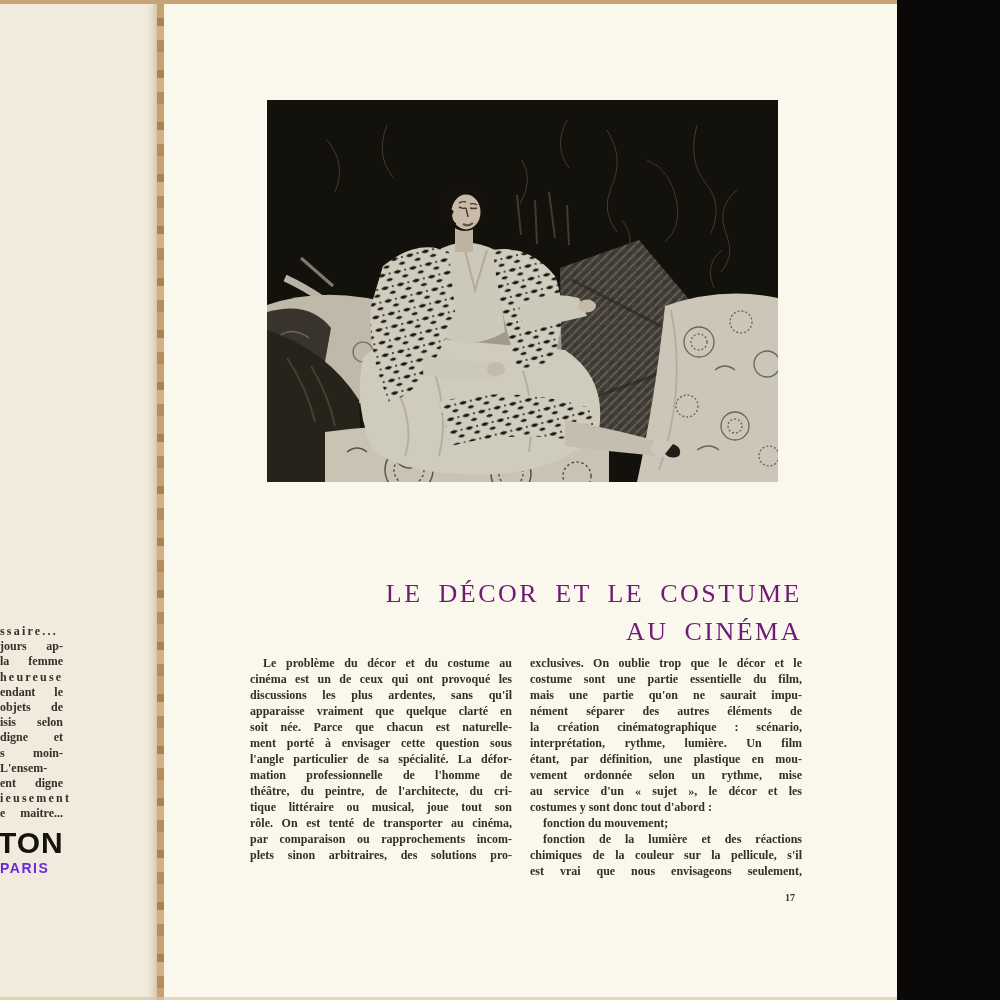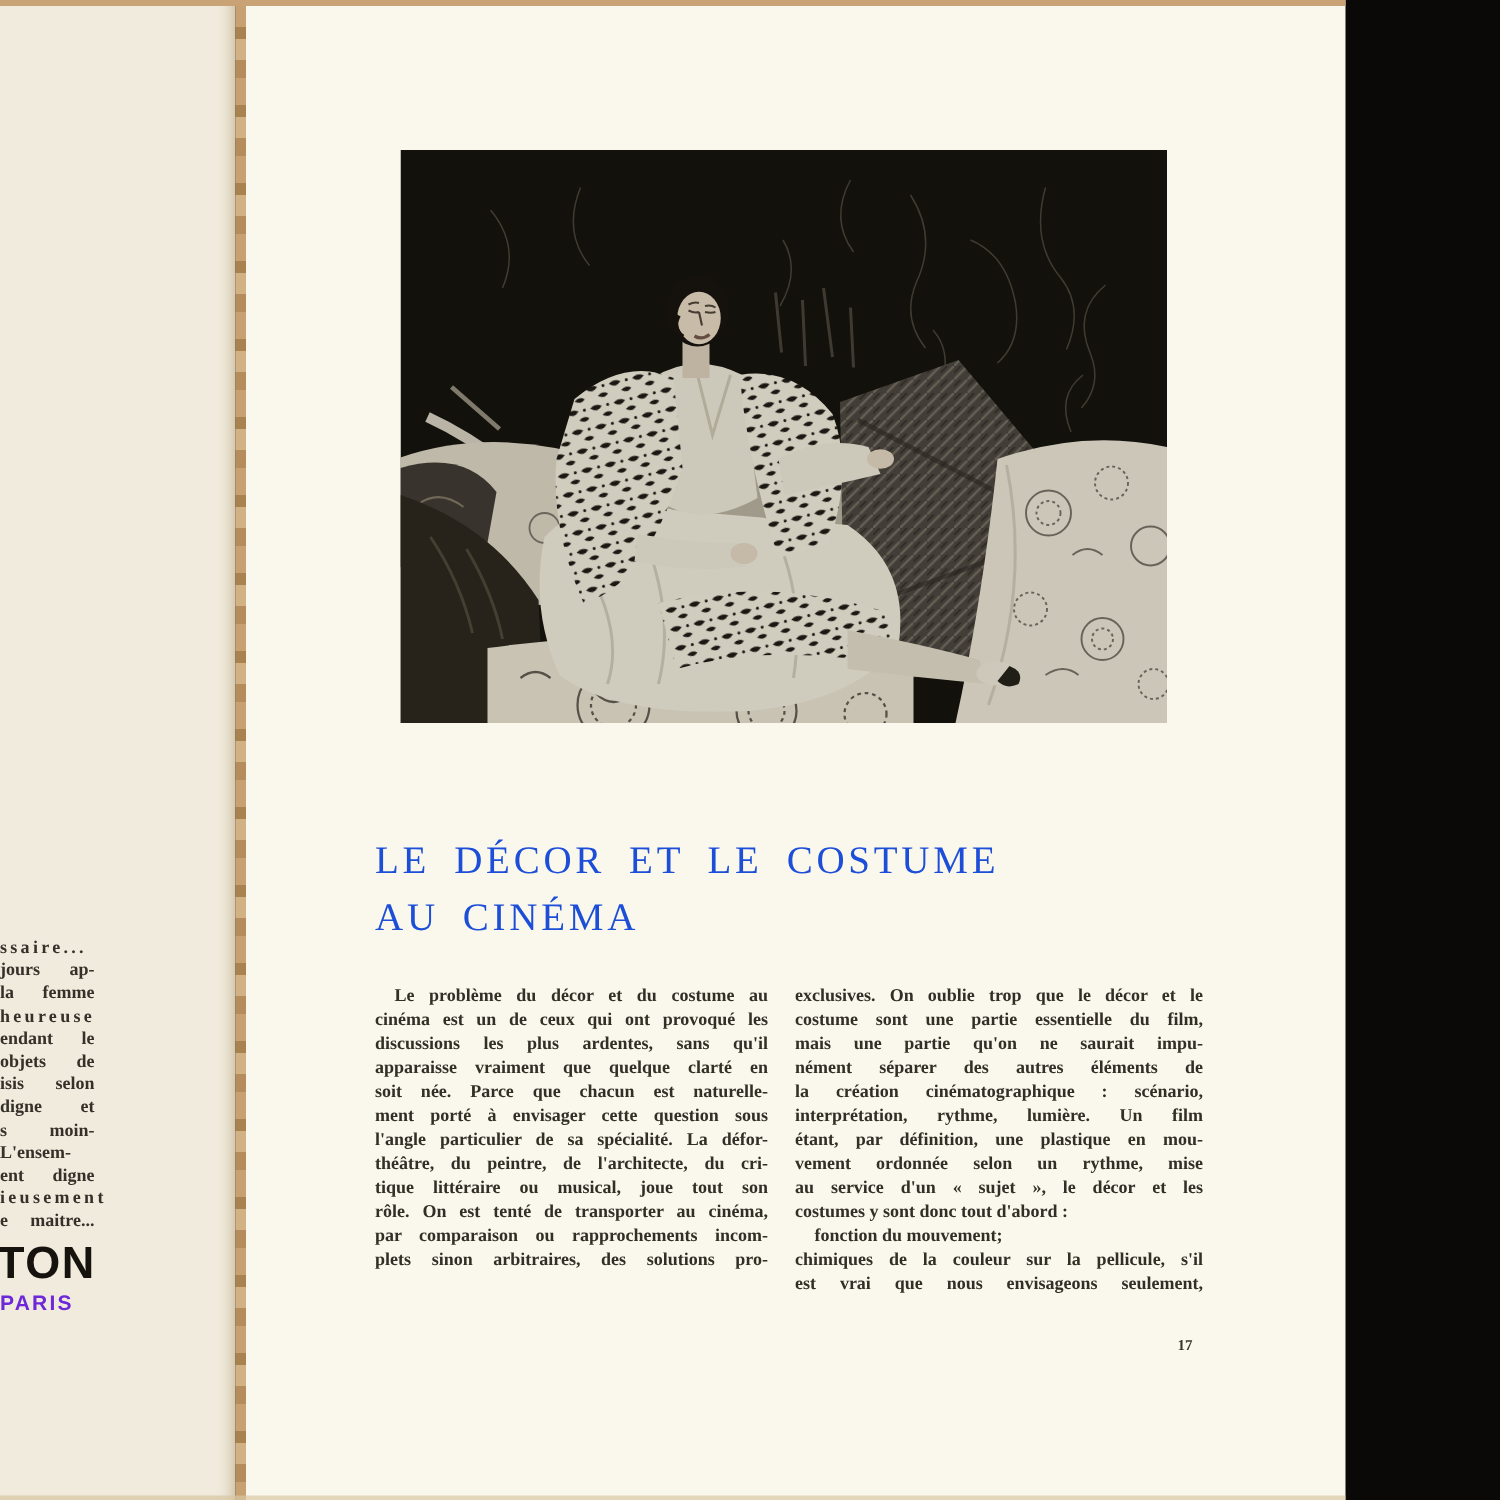--- a/index.html
+++ b/index.html
@@ -57,23 +57,23 @@
     position:absolute;left:103px;top:100px;width:511px;height:382px;
     display:block;
   }
   .caption{
     position:absolute;left:96px;top:487px;width:525px;
     text-align:center;font-weight:700;font-size:10.5px;line-height:16px;
     color:#35302a;
   }
   .caption i{font-style:italic;}
   .article-title{
-    position:absolute;left:86px;top:555px;width:552px;margin:0;
-    text-align:left;font-weight:400;font-size:26px;line-height:38px;
-    letter-spacing:2.5px;word-spacing:7px;color:#1d4ed8;
+    position:absolute;left:86px;top:575px;width:552px;margin:0;
+    text-align:right;font-weight:400;font-size:26px;line-height:38px;
+    letter-spacing:2.5px;word-spacing:7px;color:#701a75;
   }
   .columns{
     position:absolute;left:86px;top:655px;width:552px;
     display:flex;gap:18px;
     font-weight:700;font-size:12px;color:#332e26;justify-content:space-between;
   }
   .col-left{width:262px;}
   .col-right{width:272px;}
   .bline{
     height:16px;line-height:16px;
@@ -239,38 +239,40 @@
 
   <div class="columns">
     <div class="col-left">
         <div class="bline ind">Le problème du décor et du costume au</div>
         <div class="bline">cinéma est un de ceux qui ont provoqué les</div>
         <div class="bline">discussions les plus ardentes, sans qu'il</div>
         <div class="bline">apparaisse vraiment que quelque clarté en</div>
         <div class="bline">soit née. Parce que chacun est naturelle-</div>
         <div class="bline">ment porté à envisager cette question sous</div>
         <div class="bline">l'angle particulier de sa spécialité. La défor-</div>
+        <div class="bline">mation professionnelle de l'homme de</div>
         <div class="bline">théâtre, du peintre, de l'architecte, du cri-</div>
         <div class="bline">tique littéraire ou musical, joue tout son</div>
         <div class="bline">rôle. On est tenté de transporter au cinéma,</div>
         <div class="bline">par comparaison ou rapprochements incom-</div>
         <div class="bline">plets sinon arbitraires, des solutions pro-</div>
       </div>
     <div class="col-right">
         <div class="bline">exclusives. On oublie trop que le décor et le</div>
         <div class="bline">costume sont une partie essentielle du film,</div>
         <div class="bline">mais une partie qu'on ne saurait impu-</div>
         <div class="bline">nément séparer des autres éléments de</div>
         <div class="bline">la création cinématographique : scénario,</div>
         <div class="bline">interprétation, rythme, lumière. Un film</div>
         <div class="bline">étant, par définition, une plastique en mou-</div>
         <div class="bline">vement ordonnée selon un rythme, mise</div>
         <div class="bline">au service d'un « sujet », le décor et les</div>
         <div class="bline noj">costumes y sont donc tout d'abord :</div>
         <div class="bline noj ind">fonction du mouvement;</div>
+        <div class="bline ind">fonction de la lumière et des réactions</div>
         <div class="bline">chimiques de la couleur sur la pellicule, s'il</div>
         <div class="bline">est vrai que nous envisageons seulement,</div>
       </div>
   </div>
 
   <div class="page-number">17</div>
 </div>
 
 <div class="top-edge"></div>
 <div class="bottom-edge"></div>

